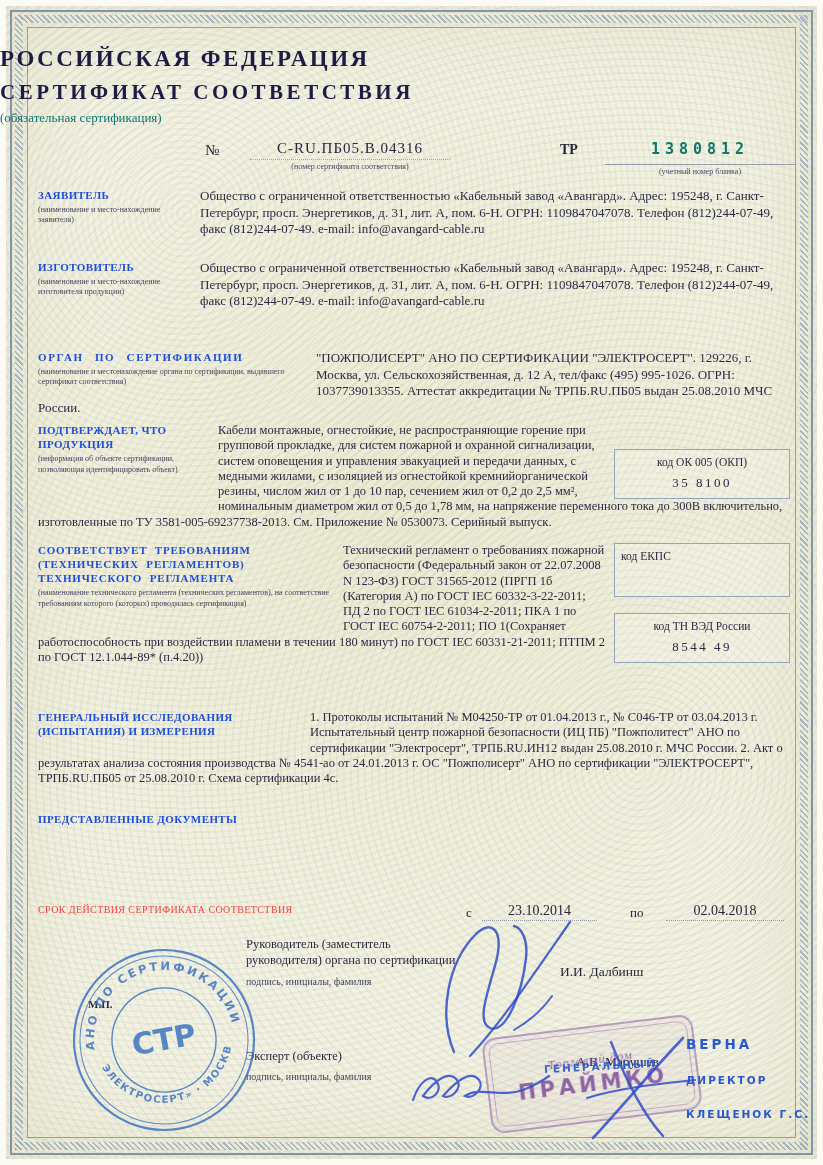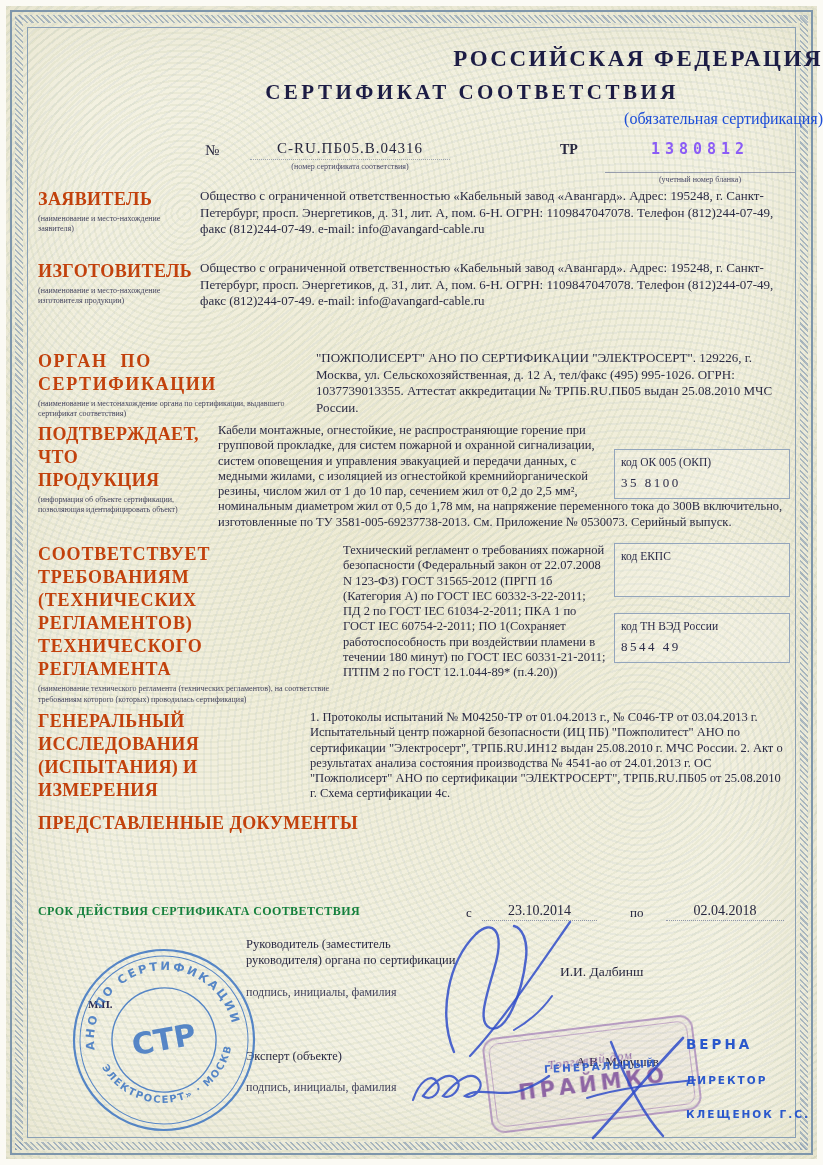--- a/index.html
+++ b/index.html
@@ -12,45 +12,45 @@
       radial-gradient(circle at 50% 45%, rgba(214,205,152,.20), rgba(214,205,152,0) 62%);
     box-shadow:inset 0 0 90px rgba(186,182,136,.28)}
   .frame-outer{position:absolute;inset:10px;border:2px solid #7e96ab}
   .band{position:absolute;background:repeating-linear-gradient(45deg, rgba(118,143,174,.55) 0 1.5px, rgba(240,240,226,.25) 1.5px 4px)}
   .band-top{left:15px;right:15px;top:15px;height:8px}
   .band-bottom{left:15px;right:15px;bottom:15px;height:8px}
   .band-left{top:15px;bottom:15px;left:15px;width:8px}
   .band-right{top:15px;bottom:15px;right:15px;width:8px}
   .frame-inner{position:absolute;inset:27px;border:1px solid #8aa0b5}
   .abs{position:absolute}
-  .center{text-align:right}
+  .center{text-align:left}
   .hdr-country{font-size:23px;font-weight:bold;letter-spacing:2.5px;color:#1c1c44}
   .hdr-title{font-size:21px;font-weight:bold;letter-spacing:3.5px;color:#1c1c44}
-  .hdr-sub{font-size:16px;color:#1d4ed8}
+  .hdr-sub{font-size:13px;color:#0f766e}
   .no-sign{font-size:15px}
   .cert-no{font-size:15px;letter-spacing:1px;padding-bottom:2px;border-bottom:1px dotted rgba(95,105,140,.55)}
   .small-cap{font-size:8px;color:#4a4a68;margin-top:2px;text-align:center}
   .tr-label{font-size:14px;font-weight:bold}
-  .blank-no{font-family:"DejaVu Sans Mono",monospace;font-size:15px;font-weight:bold;letter-spacing:5px;color:#8b5cf6;padding-bottom:14px;border-bottom:1px solid rgba(95,105,140,.6)}
+  .blank-no{font-family:"DejaVu Sans Mono",monospace;font-size:15px;font-weight:bold;letter-spacing:5px;color:#0f766e;padding-bottom:6px;border-bottom:1px solid rgba(95,105,140,.6)}
   .section{position:absolute;left:38px;width:752px;font-size:13px;line-height:1.27;color:#2b2b44;text-align:left}
   .section.tight{font-size:12.5px;line-height:1.22}
   .sec-head{float:left;padding-right:10px}
   .sec-boxes{float:right;width:176px;padding-left:8px}
-  .sec-label{font-weight:bold;font-size:18px;color:#c2410c;letter-spacing:.4px;line-height:1.28}
+  .sec-label{font-weight:bold;font-size:11px;color:#1d4ed8;letter-spacing:.4px;line-height:1.28}
   .sec-label.sp{letter-spacing:1.6px;word-spacing:7px}
   .sec-label.sp2{letter-spacing:.8px;word-spacing:4px}
   .sec-note{font-size:8px;color:#45455f;line-height:1.3;margin-top:3px}
-  .code-box{border:1px solid #93a5bc;width:162px;padding:5px 6px 7px;background:rgba(255,255,255,.15)}
+  .code-box{border:1px solid #93a5bc;width:162px;padding:5px 6px 7px;text-align:center;background:rgba(255,255,255,.15)}
   .cb-label{font-size:11.5px;color:#2b2b48}
   .cb-value{font-size:13px;letter-spacing:2.5px;margin-top:6px;color:#2b2b48}
-  .v-label{font-weight:bold;font-size:12px;color:#15803d;letter-spacing:.4px}
+  .v-label{font-weight:normal;font-size:10px;color:#ef4444;letter-spacing:.4px}
   .v-word{font-size:13px}
   .v-date{font-size:14px;text-align:center;border-bottom:1px dotted rgba(85,95,135,.6);padding-bottom:1px}
   .sig-role{font-size:12.5px;line-height:1.3;color:#2b2b44}
-  .sig-cap{font-size:12px;color:#45455f;margin-top:16px}
+  .sig-cap{font-size:10px;color:#45455f;margin-top:7px}
   .sig-name{font-size:13.5px;color:#26263e}
   .mp{font-size:11px;font-weight:bold;color:#2a2a52}
   .purple-stamp{width:208px;height:92px;border:2.5px solid rgba(141,94,171,.55);border-radius:14px;transform:rotate(-7deg);display:flex;flex-direction:column;align-items:center;justify-content:center;color:rgba(122,74,152,.82);filter:blur(.35px);background:rgba(150,100,180,.05)}
   .ps-inner{position:absolute;inset:4px;border:1px solid rgba(141,94,171,.45);border-radius:10px}
   .ps-top{font-size:12.5px;font-style:italic;letter-spacing:1px}
   .ps-main{font-size:21px;font-weight:bold;letter-spacing:4px;margin-top:4px;font-family:"DejaVu Sans",sans-serif}
   .blue-stamp-text{color:#2a58cc;font-family:"DejaVu Sans",sans-serif;font-weight:bold}
   .verna{font-size:13.5px;letter-spacing:3px}
   .vline{font-size:10.5px;letter-spacing:2px;margin-top:22px}
   .vgen{font-size:10.5px;letter-spacing:2px;transform:rotate(-3deg);opacity:.9}

